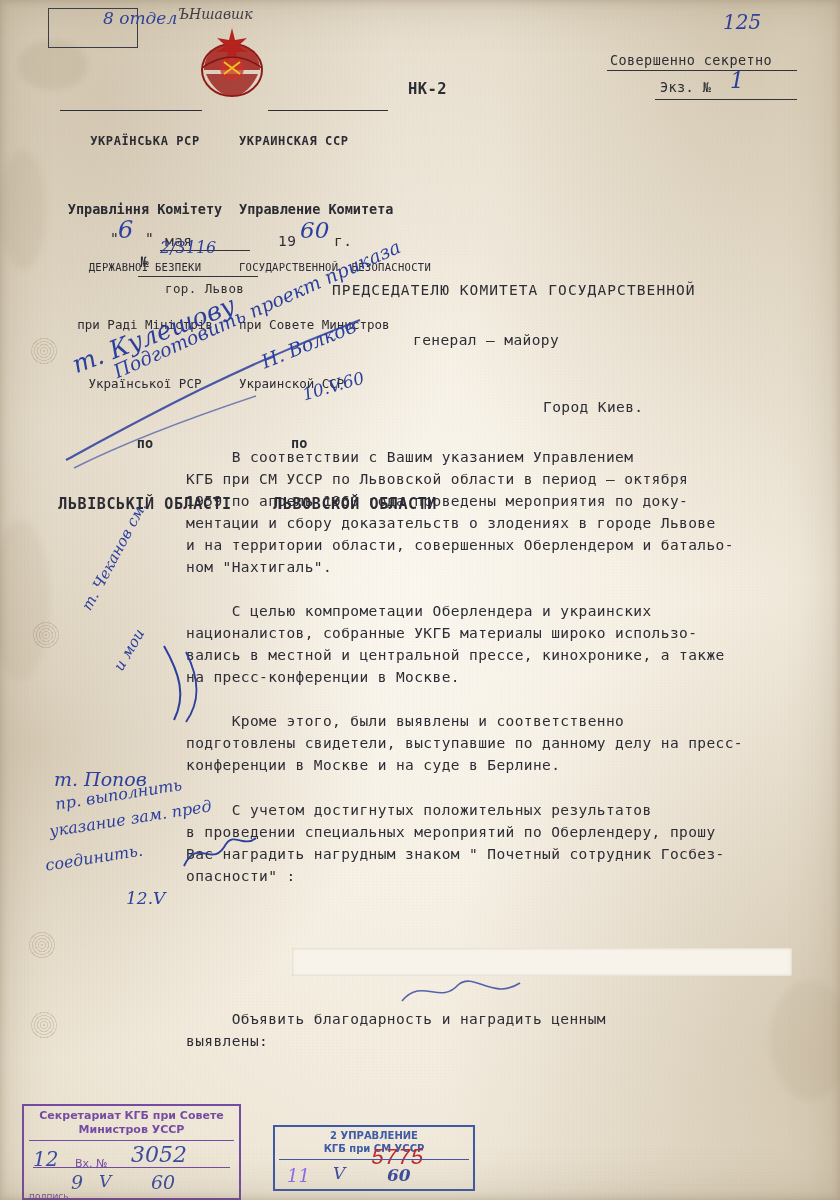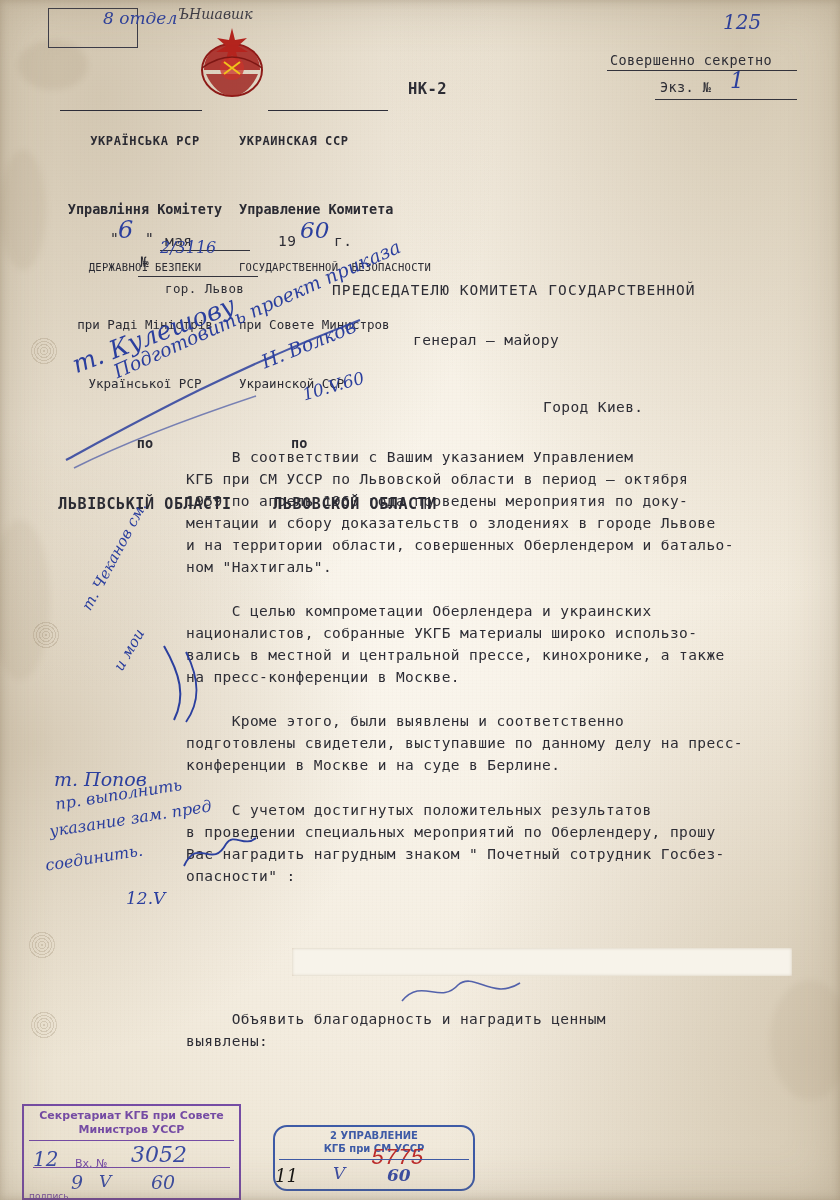--- a/index.html
+++ b/index.html
@@ -276,24 +276,24 @@
       <span style="position:absolute; left:46px; top:16px; font-size:11px;">Вх. №</span>
       <span style="position:absolute; left:102px; top:0px; font-size:22px; font-family:'DejaVu Serif',serif; font-style:italic; color:#2b3f9e;">3052</span>
       <span style="position:absolute; left:42px; top:30px; font-size:19px; font-family:'DejaVu Serif',serif; font-style:italic; color:#2b3f9e;">9</span>
       <span style="position:absolute; left:70px; top:30px; font-size:17px; font-family:'DejaVu Serif',serif; font-style:italic; color:#2b3f9e;">V</span>
       <span style="position:absolute; left:122px; top:30px; font-size:19px; font-family:'DejaVu Serif',serif; font-style:italic; color:#2b3f9e;">60</span>
       <span style="position:absolute; left:0px; top:50px; font-size:9px;">подпись</span>
       <span style="position:absolute; left:4px; top:26px; right:4px; border-top:1px solid #6b3fa0; display:block;"></span>
     </div>
   </div>
 
-  <div class="stamp blue" style="left:273px; top:1125px; width:188px; height:56px;border-radius:14px;">
+  <div class="stamp blue" style="left:273px; top:1125px; width:188px; height:56px;">
     <span class="sline" style="font-size:10px;">2 УПРАВЛЕНИЕ</span>
     <span class="sline" style="font-size:10px;">КГБ при СМ УССР</span>
     <span style="position:absolute; left:96px; top:18px; font-size:22px; font-family:Liberation Mono, monospace; font-style:italic; color:#b91c1c;">5775</span>
-    <span style="position:absolute; left:0; top:38px; font-size:18px; font-family:'DejaVu Serif',serif; font-style:italic; color:#000000;">11</span>
+    <span style="position:absolute; left:12px; top:38px; font-size:18px; font-family:'DejaVu Serif',serif; font-style:italic; color:#8b5cf6;">11</span>
     <span style="position:absolute; left:58px; top:36px; font-size:17px; font-family:'DejaVu Serif',serif; font-style:italic; color:#2b3f9e;">V</span>
     <span style="position:absolute; left:112px; top:38px; font-size:17px; font-family:'DejaVu Serif',serif; font-style:italic; color:#2b3f9e; font-weight:bold;">60</span>
     <span style="position:absolute; left:4px; top:32px; right:4px; border-top:1px solid #2f4fa2; display:block;"></span>
   </div>
 
   <div class="edge-shadow"></div>
 </div>
 
 </body></html>

